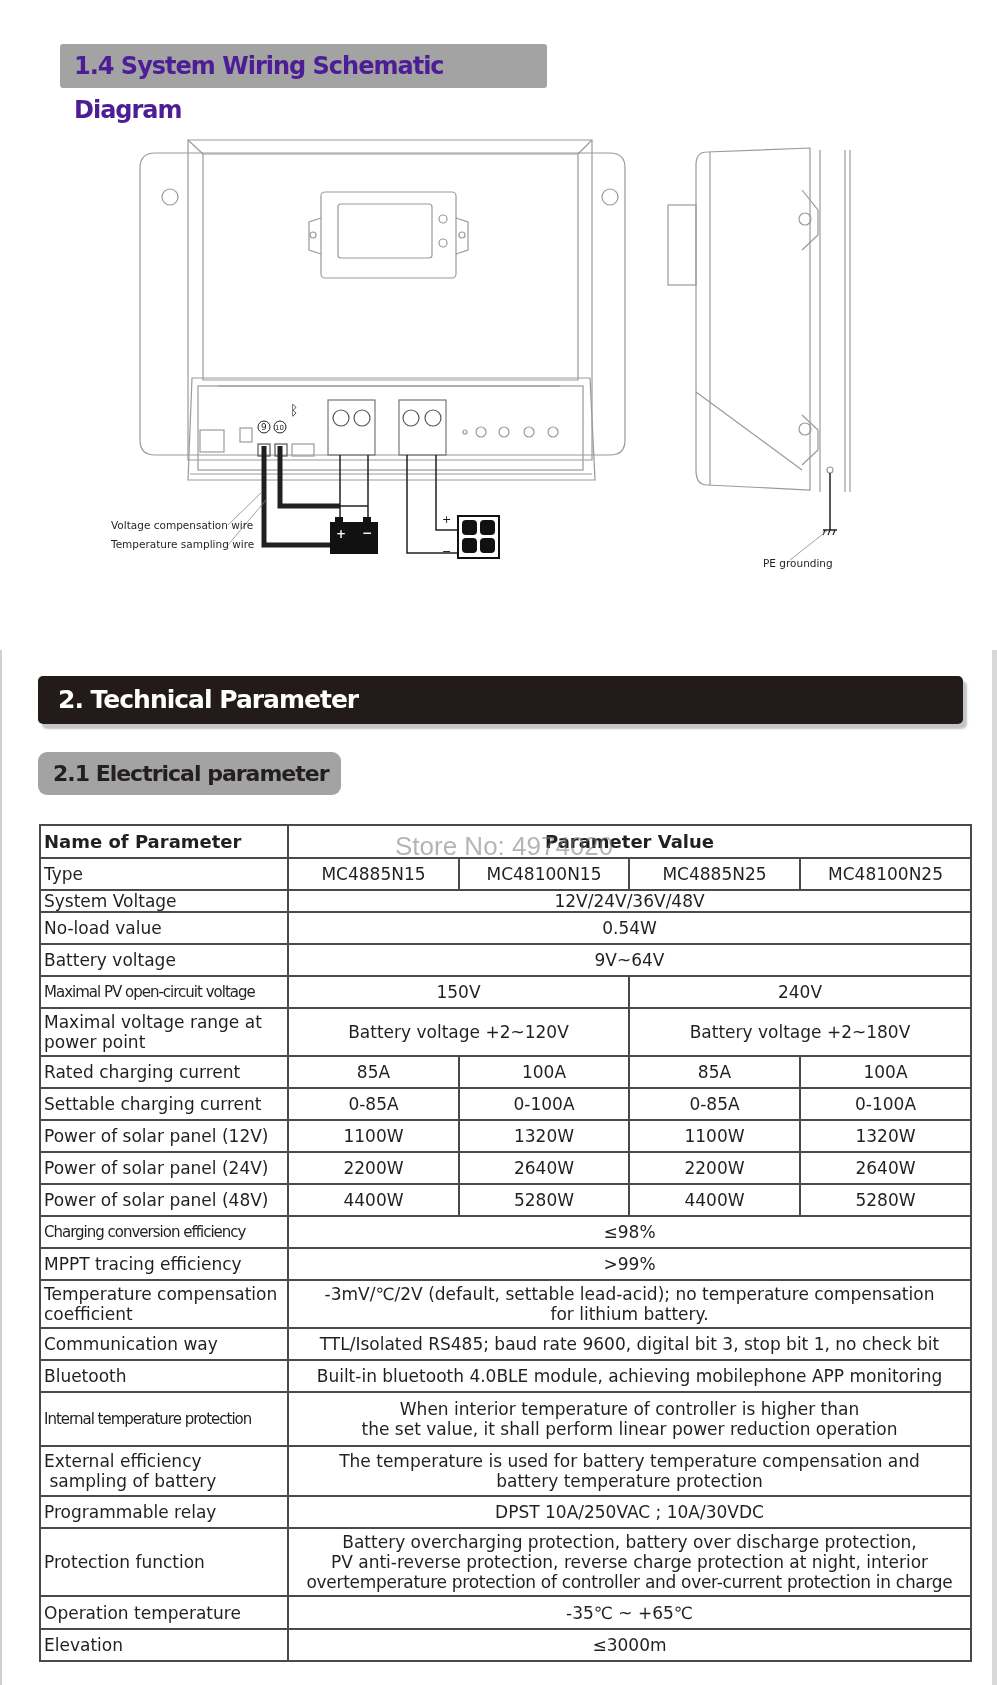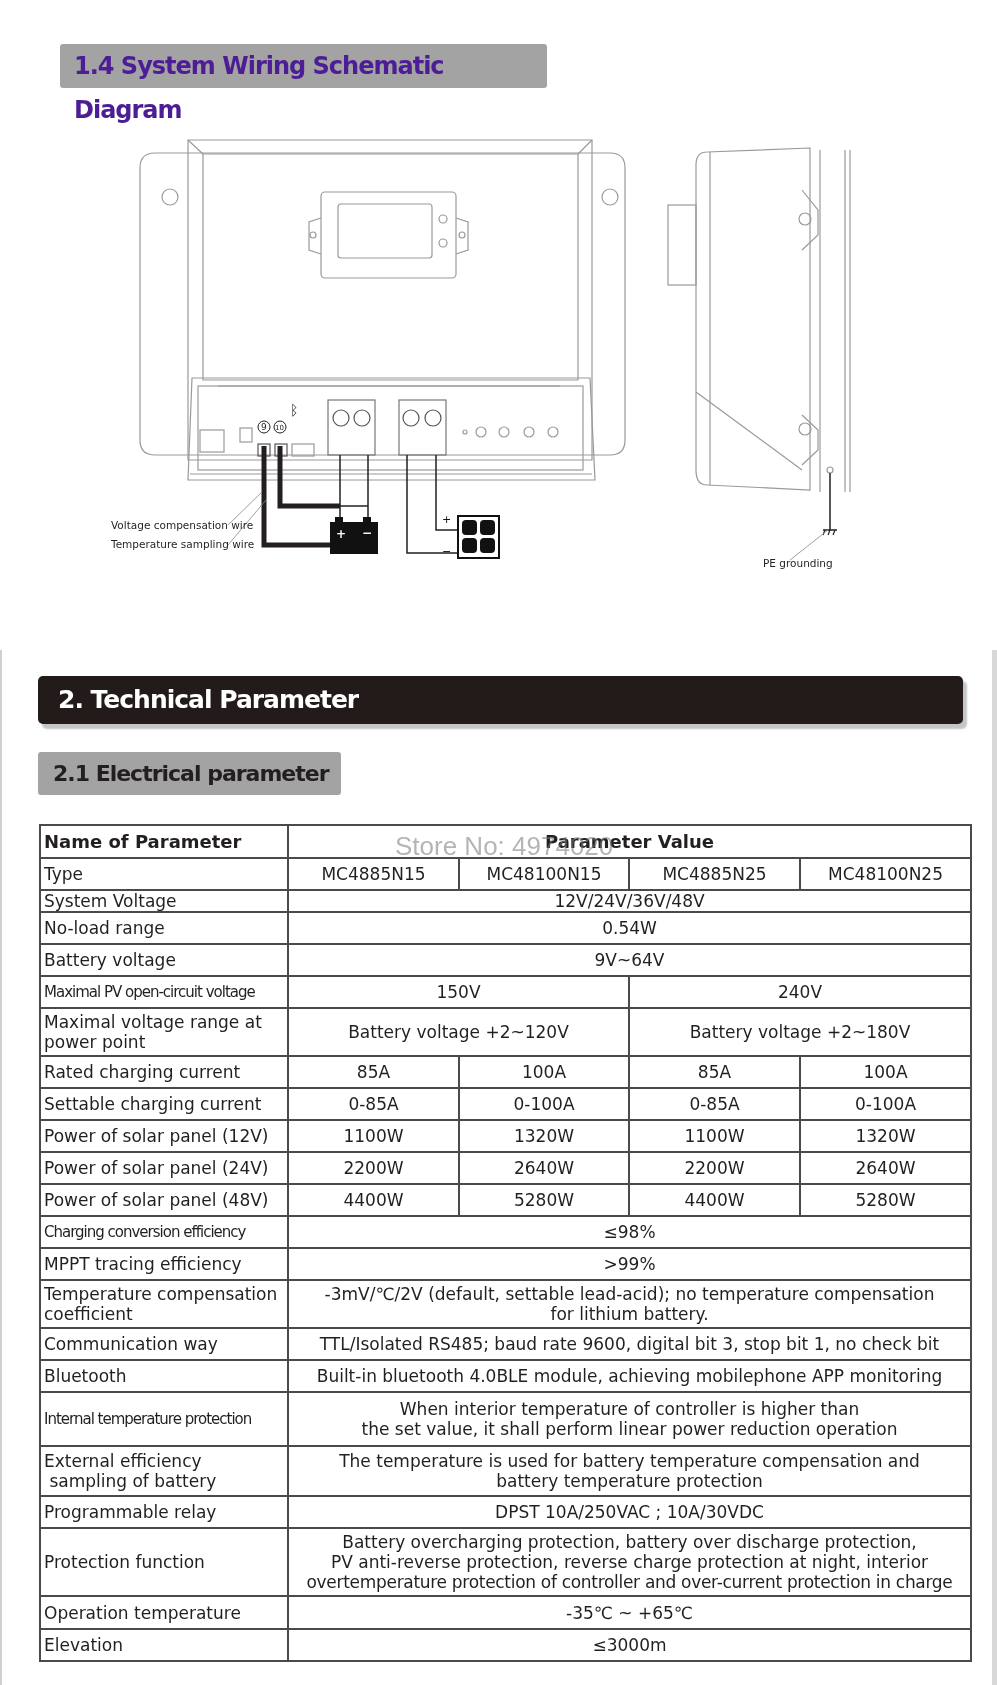--- a/index.html
+++ b/index.html
@@ -24,21 +24,21 @@
 
   .sec2-title {
     position: absolute; left: 38px; top: 676px; width: 925px; height: 48px;
     background: #231a1a; border-radius: 5px; color: #ffffff;
     box-shadow: 4px 5px 2px #c4c4c4;
     font-family: "DejaVu Sans", sans-serif; font-weight: bold; font-size: 25px; letter-spacing: -1px;
     line-height: 48px; padding-left: 20px; box-sizing: border-box;
   }
   .sec21-title {
     position: absolute; left: 38px; top: 752px; width: 303px; height: 43px;
-    background: #a3a3a3; border-radius: 3px; color: #231f20;
+    background: #a3a3a3; border-radius: 9px; color: #231f20;
     font-family: "DejaVu Sans", sans-serif; font-weight: bold; font-size: 22px; letter-spacing: -1px;
     line-height: 43px; padding-left: 15px; box-sizing: border-box;
   }
 
   table.params {
     position: absolute; left: 39px; top: 824px; width: 931px;
     border-collapse: collapse; table-layout: fixed;
     font-family: "DejaVu Sans", sans-serif; font-size: 17px; color: #231f20;
   }
   table.params td {
@@ -197,21 +197,21 @@
     <td class="val">MC4885N15</td>
     <td class="val">MC48100N15</td>
     <td class="val">MC4885N25</td>
     <td class="val">MC48100N25</td>
   </tr>
   <tr style="height:16px">
     <td class="name">System Voltage</td>
     <td class="val" colspan="4">12V/24V/36V/48V</td>
   </tr>
   <tr style="height:32px">
-    <td class="name">No-load range</td>
+    <td class="name">No-load value</td>
     <td class="val" colspan="4">0.54W</td>
   </tr>
   <tr style="height:32px">
     <td class="name">Battery voltage</td>
     <td class="val" colspan="4">9V~64V</td>
   </tr>
   <tr style="height:32px">
     <td class="name cond">Maximal PV open-circuit voltage</td>
     <td class="val" colspan="2">150V</td>
     <td class="val" colspan="2">240V</td>

